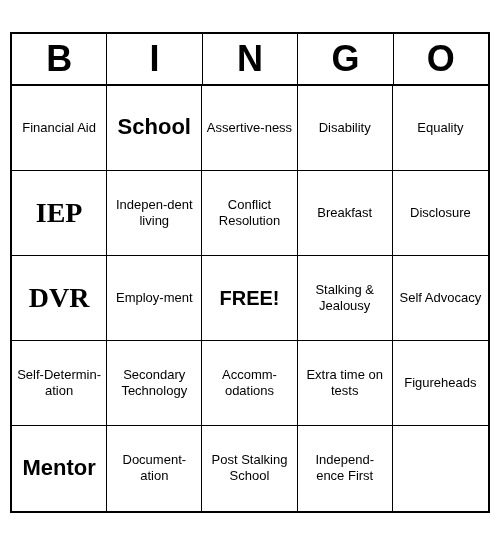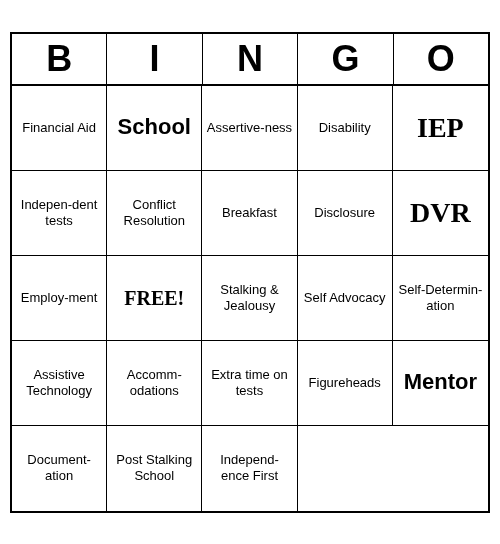--- a/index.html
+++ b/index.html
@@ -74,21 +74,20 @@
 
     .bingo-cell.large-text {
       font-size: 28px;
       font-weight: bold;
       font-family: Liberation Serif, serif;
     }
 
     .bingo-cell.free {
       font-size: 20px;
       font-weight: bold;
-      font-family: Liberation Serif, serif;
     }
 
     .bingo-cell.medium-text {
       font-size: 22px;
       font-weight: bold;
     }
   </style>
 </head>
 <body>
 
@@ -98,32 +97,33 @@
       <div class="bingo-header-cell">I</div>
       <div class="bingo-header-cell">N</div>
       <div class="bingo-header-cell">G</div>
       <div class="bingo-header-cell">O</div>
     </div>
   <div class="bingo-grid">
   <div class="bingo-cell">Financial Aid</div>
       <div class="bingo-cell medium-text">School</div>
       <div class="bingo-cell">Assertive-ness</div>
       <div class="bingo-cell">Disability</div>
+      <div class="bingo-cell">Equality</div>
       <div class="bingo-cell large-text">IEP</div>
-      <div class="bingo-cell">Indepen-dent tests</div>
+      <div class="bingo-cell">Indepen-dent living</div>
       <div class="bingo-cell">Conflict Resolution</div>
       <div class="bingo-cell">Breakfast</div>
       <div class="bingo-cell">Disclosure</div>
       <div class="bingo-cell large-text">DVR</div>
       <div class="bingo-cell">Employ-ment</div>
       <div class="bingo-cell free">FREE!</div>
       <div class="bingo-cell">Stalking &amp; Jealousy</div>
       <div class="bingo-cell">Self Advocacy</div>
       <div class="bingo-cell">Self-Determin-ation</div>
-      <div class="bingo-cell">Assistive Technology</div>
+      <div class="bingo-cell">Secondary Technology</div>
       <div class="bingo-cell">Accomm-odations</div>
       <div class="bingo-cell">Extra time on tests</div>
       <div class="bingo-cell">Figureheads</div>
       <div class="bingo-cell medium-text">Mentor</div>
       <div class="bingo-cell">Document-ation</div>
       <div class="bingo-cell">Post Stalking School</div>
       <div class="bingo-cell">Independ-ence First</div>
     </div>
 </div>
 

